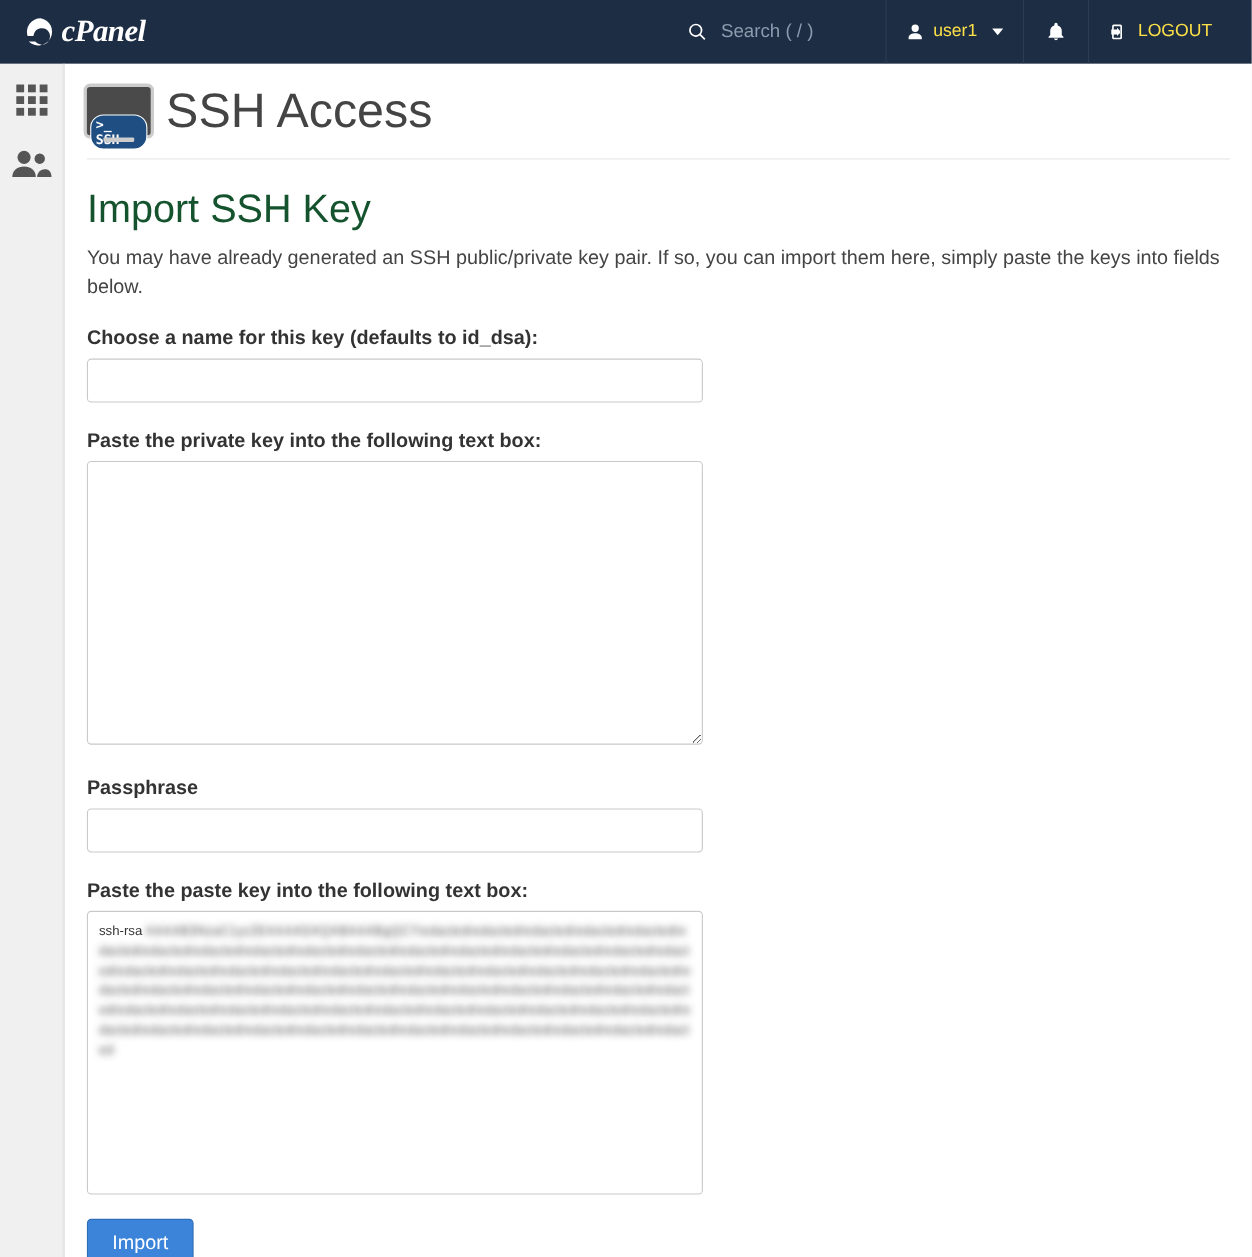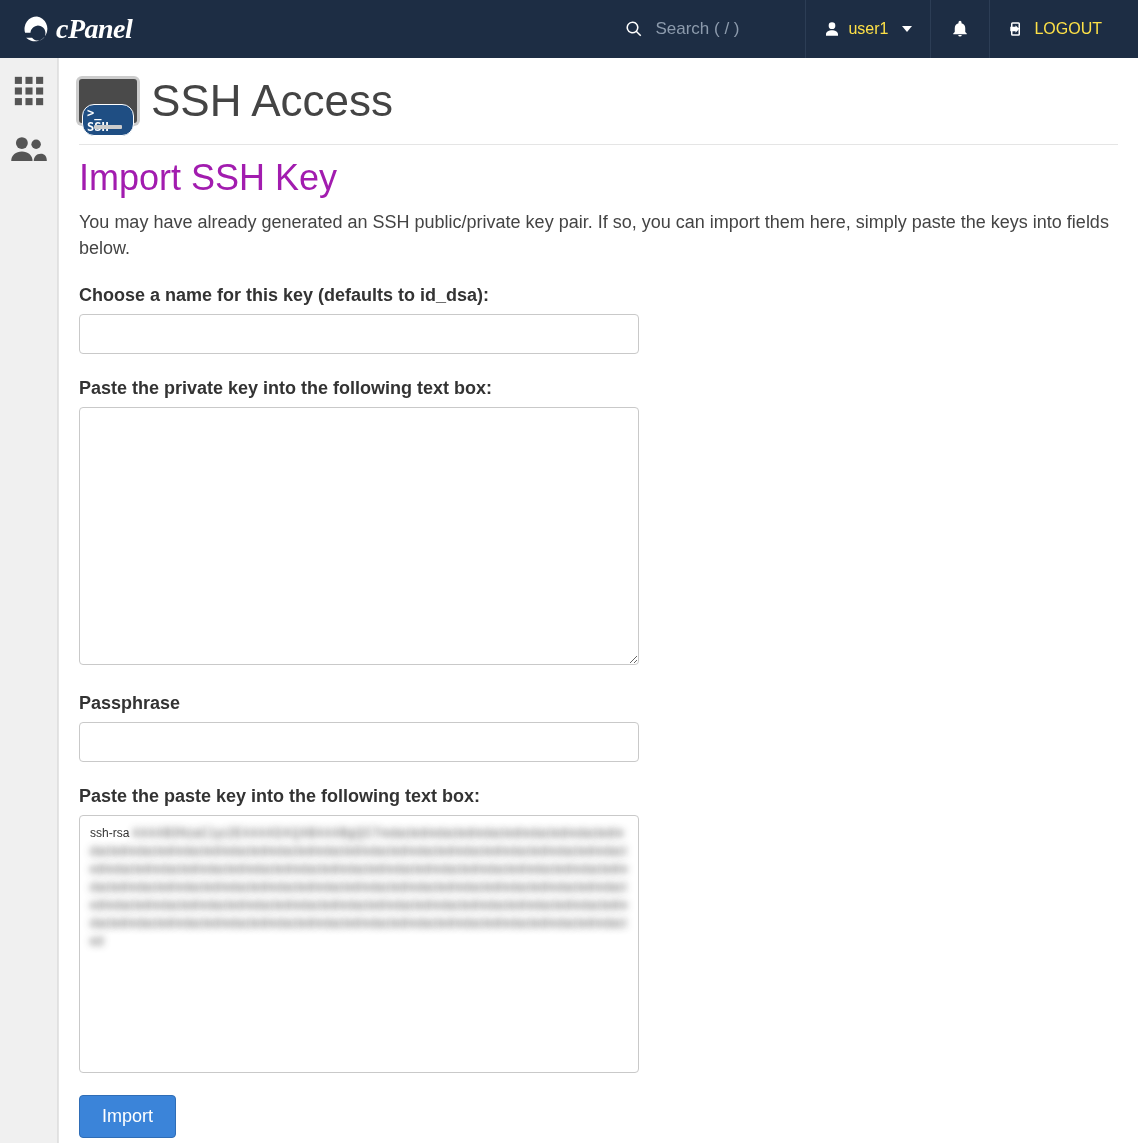--- a/index.html
+++ b/index.html
@@ -83,22 +83,22 @@
   }
   .ssh-icon-box span{
     color:#fff; font-family: monospace; font-size:12px; font-weight:bold;
     background:#1f4e83; border:1px solid #fff; padding:1px 4px; border-radius:12px;margin-top:38px;
   }
   .page-header h1 {
     font-size: 44px; font-weight: 400; color: #444;
   }
   
   h2.section-title {
-    font-size: 36px; font-weight: 500; color: #a21caf;
-    margin-top: 12px;
+    font-size: 36px; font-weight: 500; color: #14532d;
+    margin-top: 24px;
   }
   .section-desc {
     font-size: 18px; color: #444; margin-top: 10px; line-height: 1.45;
   }
   .form-group { margin-top: 24px; max-width: 560px; }
   .form-group label {
     display:block; font-weight: 700; font-size: 18px; color: #333;
     margin-bottom: 8px;
   }
   .form-control {

